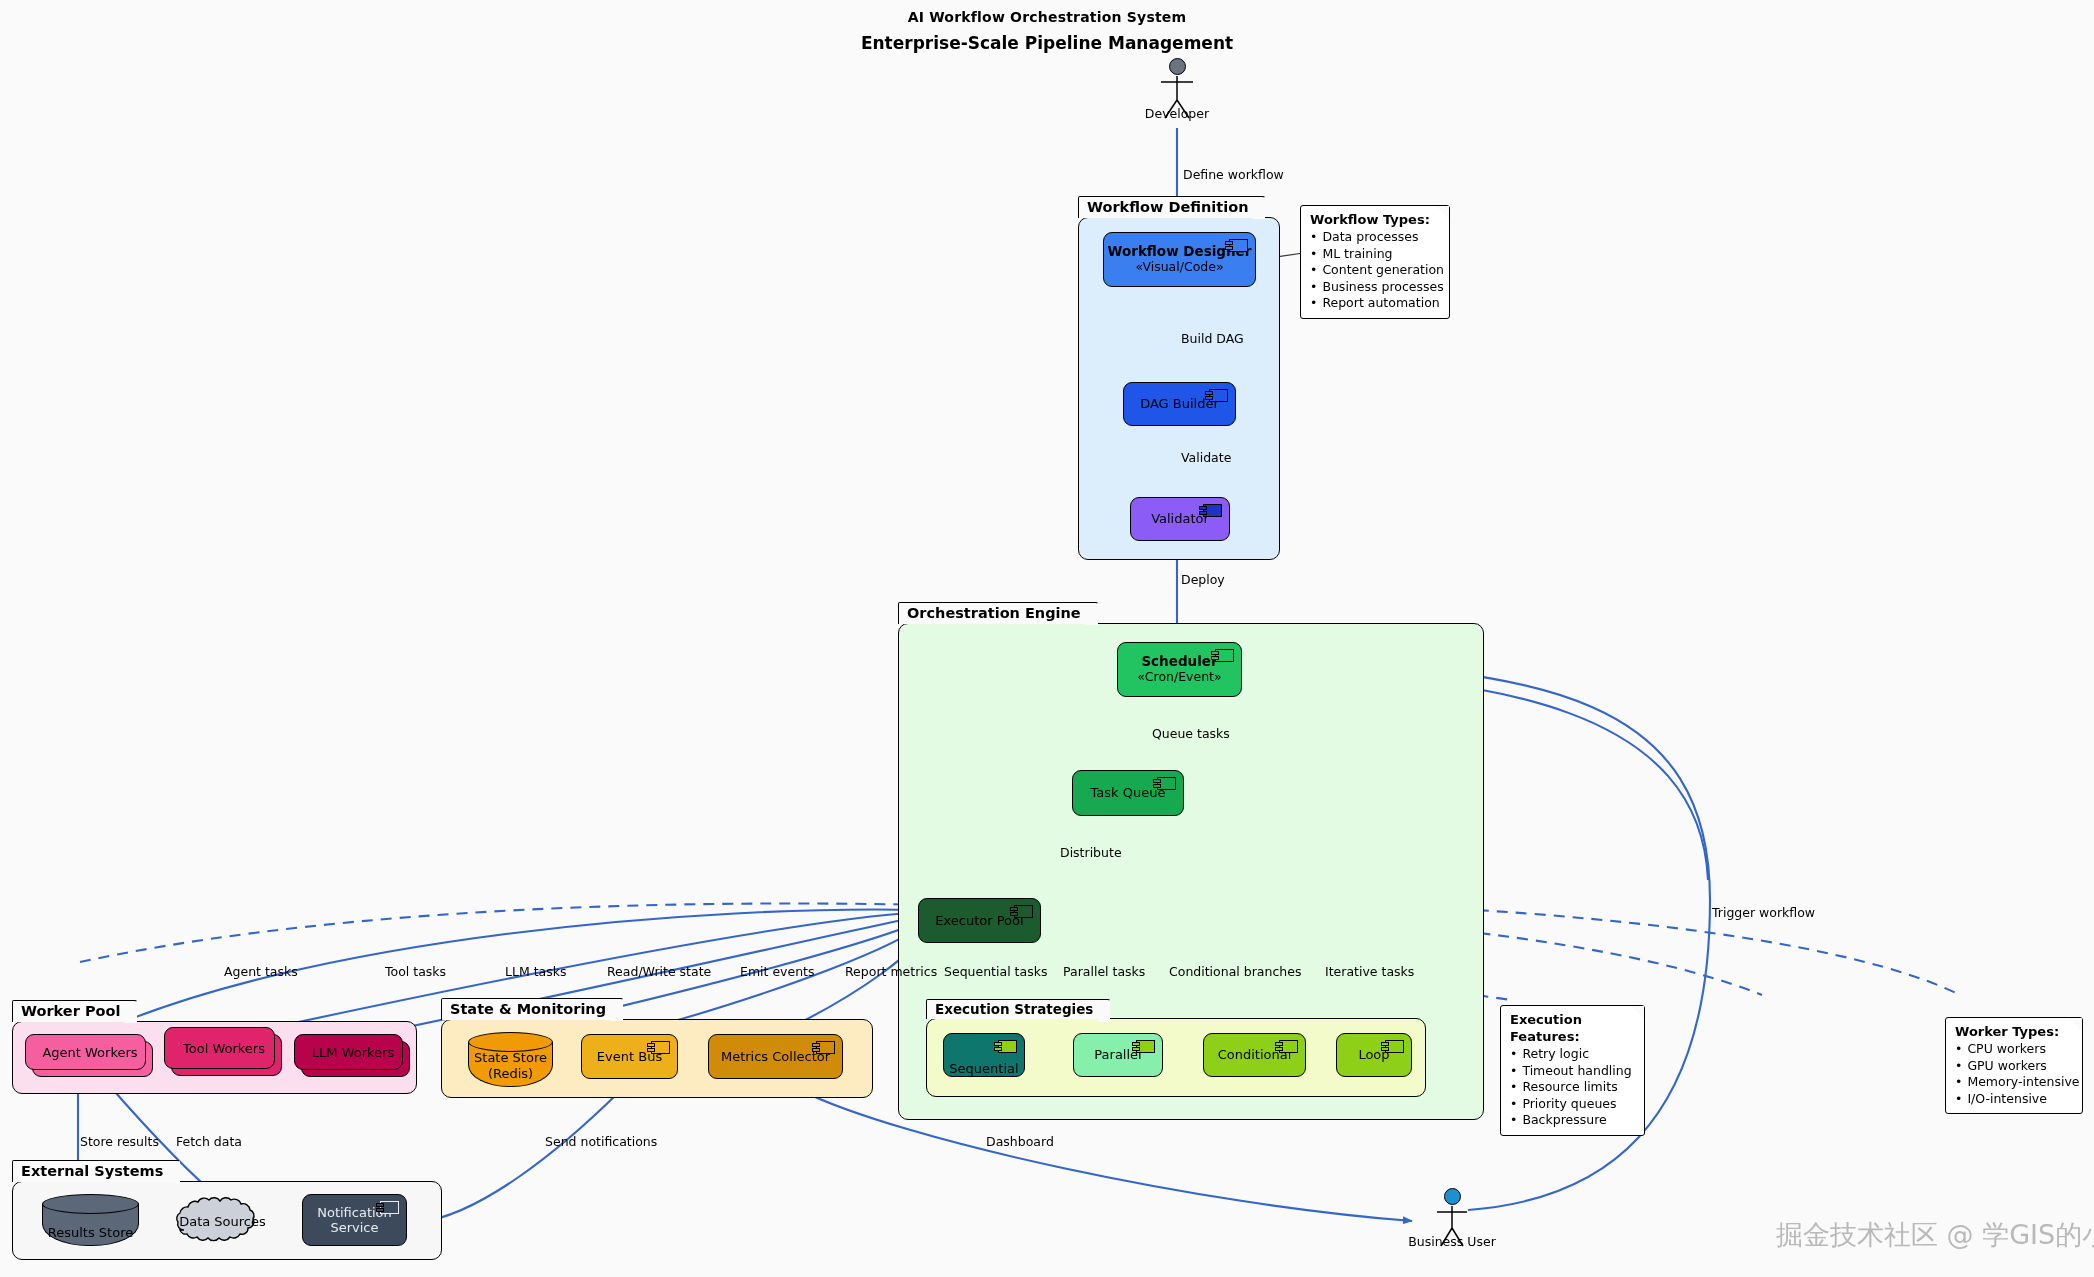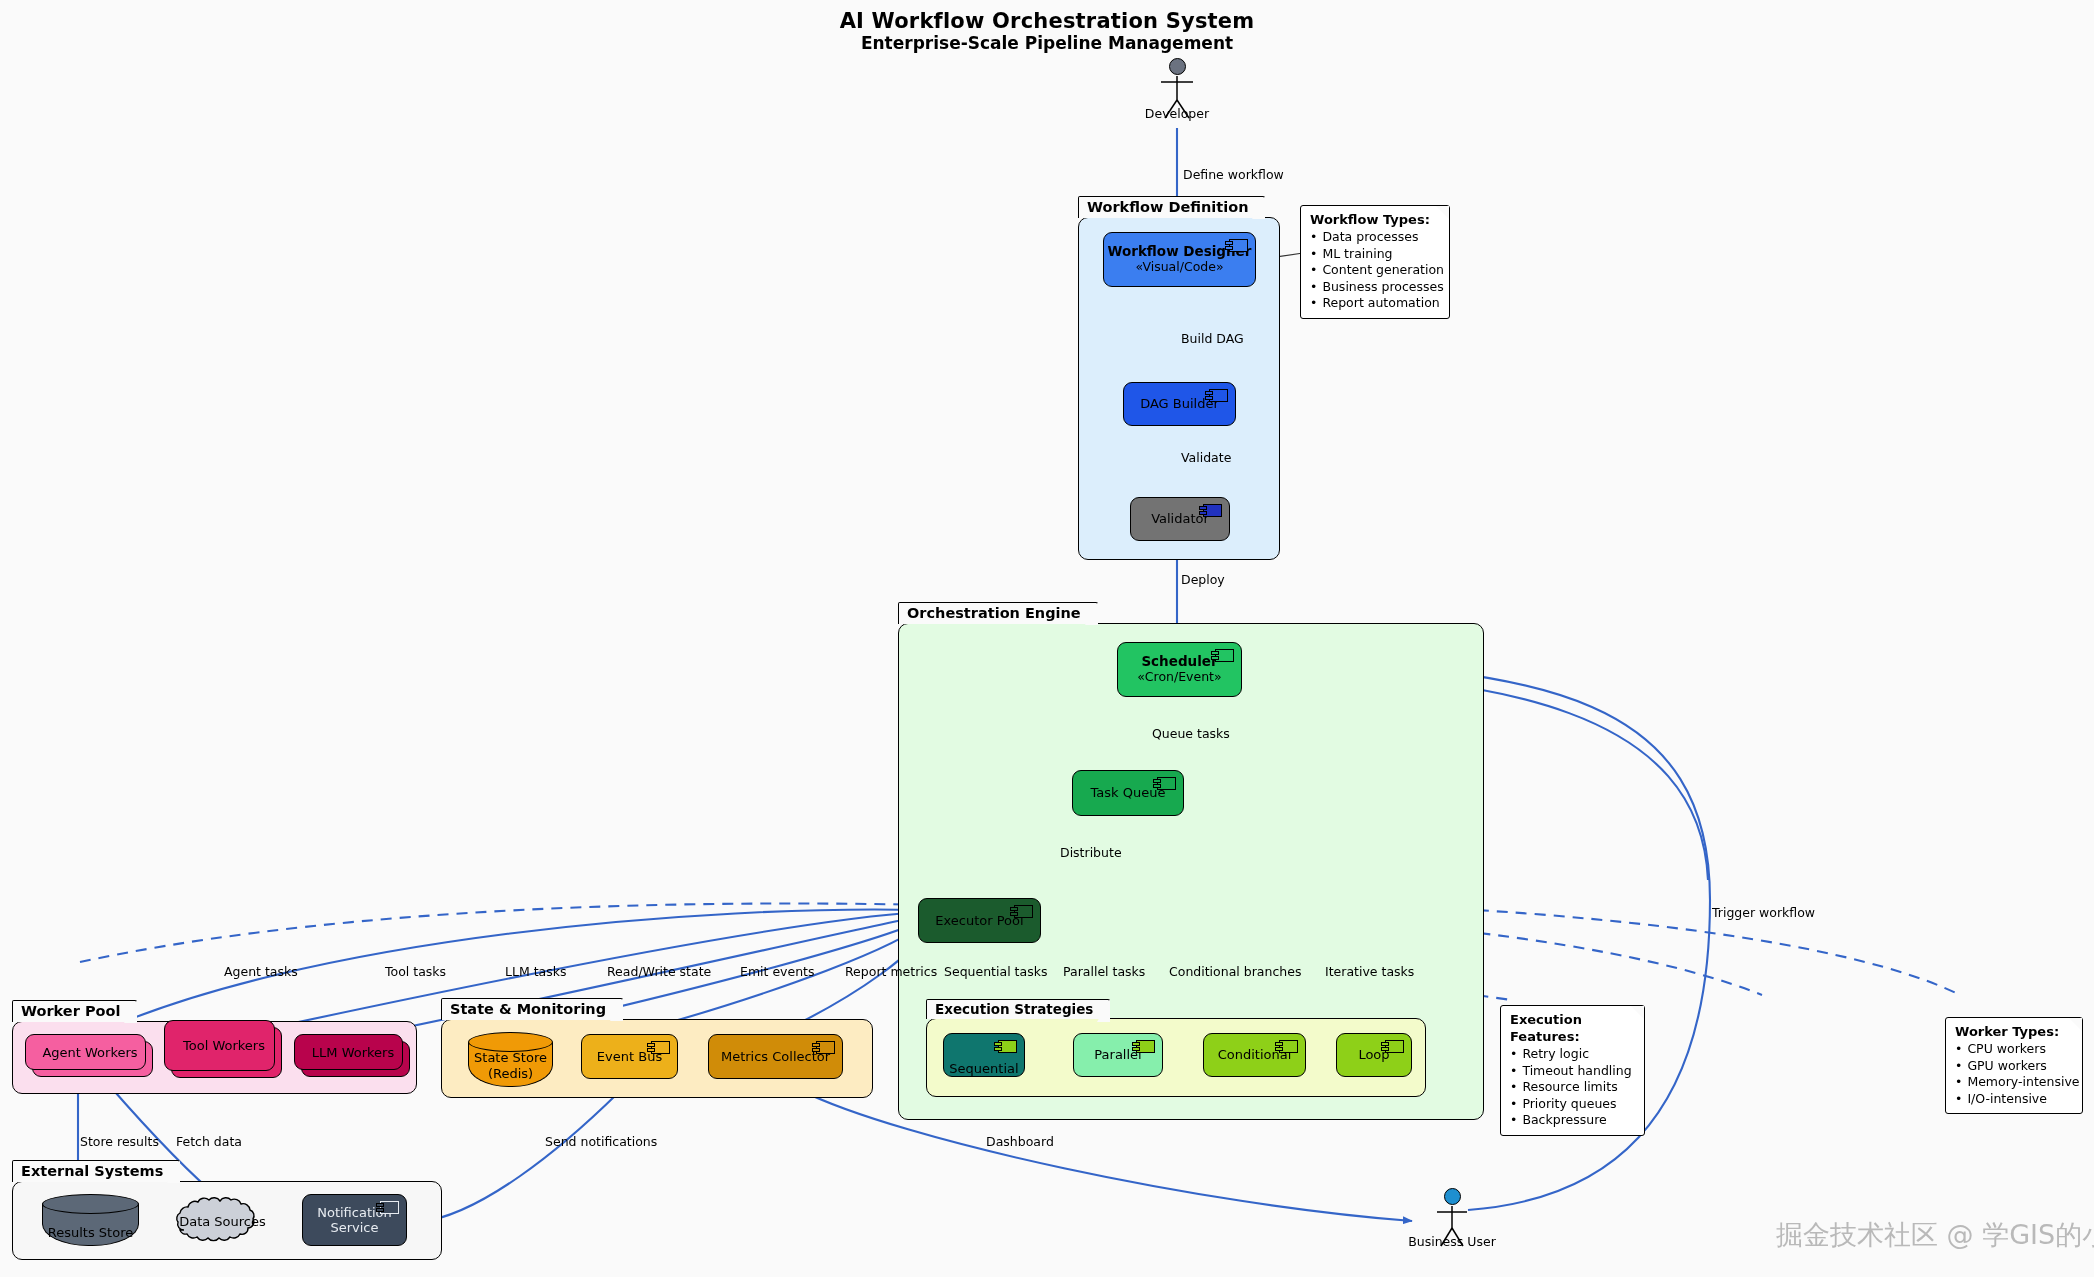--- a/index.html
+++ b/index.html
@@ -10,21 +10,21 @@
     color:#000;
   }
   #stage{position:absolute;left:0;top:0;width:2094px;height:1277px;}
 
   
   #edges{position:absolute;left:0;top:0;width:2094px;height:1277px;pointer-events:none;}
 
   
   .title-main{
     position:absolute;left:0;top:9px;width:2094px;text-align:center;
-    font-size:21px;font-weight:bold;letter-spacing:.2px;
+    font-size:14px;font-weight:bold;letter-spacing:.2px;
   }
   .title-sub{
     position:absolute;left:0;top:33px;width:2094px;text-align:center;
     font-size:17px;font-weight:bold;
   }
 
   
   .pkg{position:absolute;box-sizing:border-box;}
   .pkg-tab{
     position:absolute;left:0;top:0;height:21px;line-height:21px;
@@ -242,21 +242,21 @@
       <span class="cmp-icon" style="background:#3b7ef0;"></span>
       <span class="nm">Workflow Designer</span>
       <span class="st">«Visual/Code»</span>
     </div>
 
     <div class="node" style="left:45px;top:186px;width:113px;height:44px;background:#1f56e8;">
       <span class="cmp-icon" style="background:#1f56e8;"></span>
       <span class="nm">DAG Builder</span>
     </div>
 
-    <div class="node" style="left:52px;top:301px;width:100px;height:44px;background:#737373;">
+    <div class="node" style="left:52px;top:301px;width:100px;height:44px;background:#8b5cf6;">
       <span class="cmp-icon" style="background:#2132c0;"></span>
       <span class="nm">Validator</span>
     </div>
   </div>
 
   <div class="pkg" style="left:898px;top:602px;width:586px;height:518px;">
     <div class="pkg-tab">Orchestration Engine</div>
     <div class="pkg-body" style="top:21px;width:586px;height:497px;background:#e2fbe2;"></div>
 
     <div class="node bold" style="left:219px;top:40px;width:125px;height:55px;background:#22c462;">
@@ -301,21 +301,21 @@
   <div class="pkg" style="left:12px;top:1000px;width:405px;height:94px;">
     <div class="pkg-tab">Worker Pool</div>
     <div class="pkg-body" style="top:21px;width:405px;height:73px;background:#fbdfee;"></div>
 
     <div class="node3d" style="left:13px;top:34px;width:128px;height:43px;">
       <div class="shadow" style="background:#f55fa0;"></div>
       <div class="face" style="background:#f55fa0;">
         <span>Agent Workers</span>
       </div>
     </div>
-    <div class="node3d" style="left:152px;top:20px;width:118px;height:58px;">
+    <div class="node3d" style="left:152px;top:27px;width:118px;height:49px;">
       <div class="shadow" style="background:#e0246b;"></div>
       <div class="face" style="background:#e0246b;">
         <span>Tool Workers</span>
       </div>
     </div>
     <div class="node3d" style="left:282px;top:34px;width:116px;height:43px;">
       <div class="shadow" style="background:#b8034c;"></div>
       <div class="face" style="background:#b8034c;">
         <span>LLM Workers</span>
       </div>

